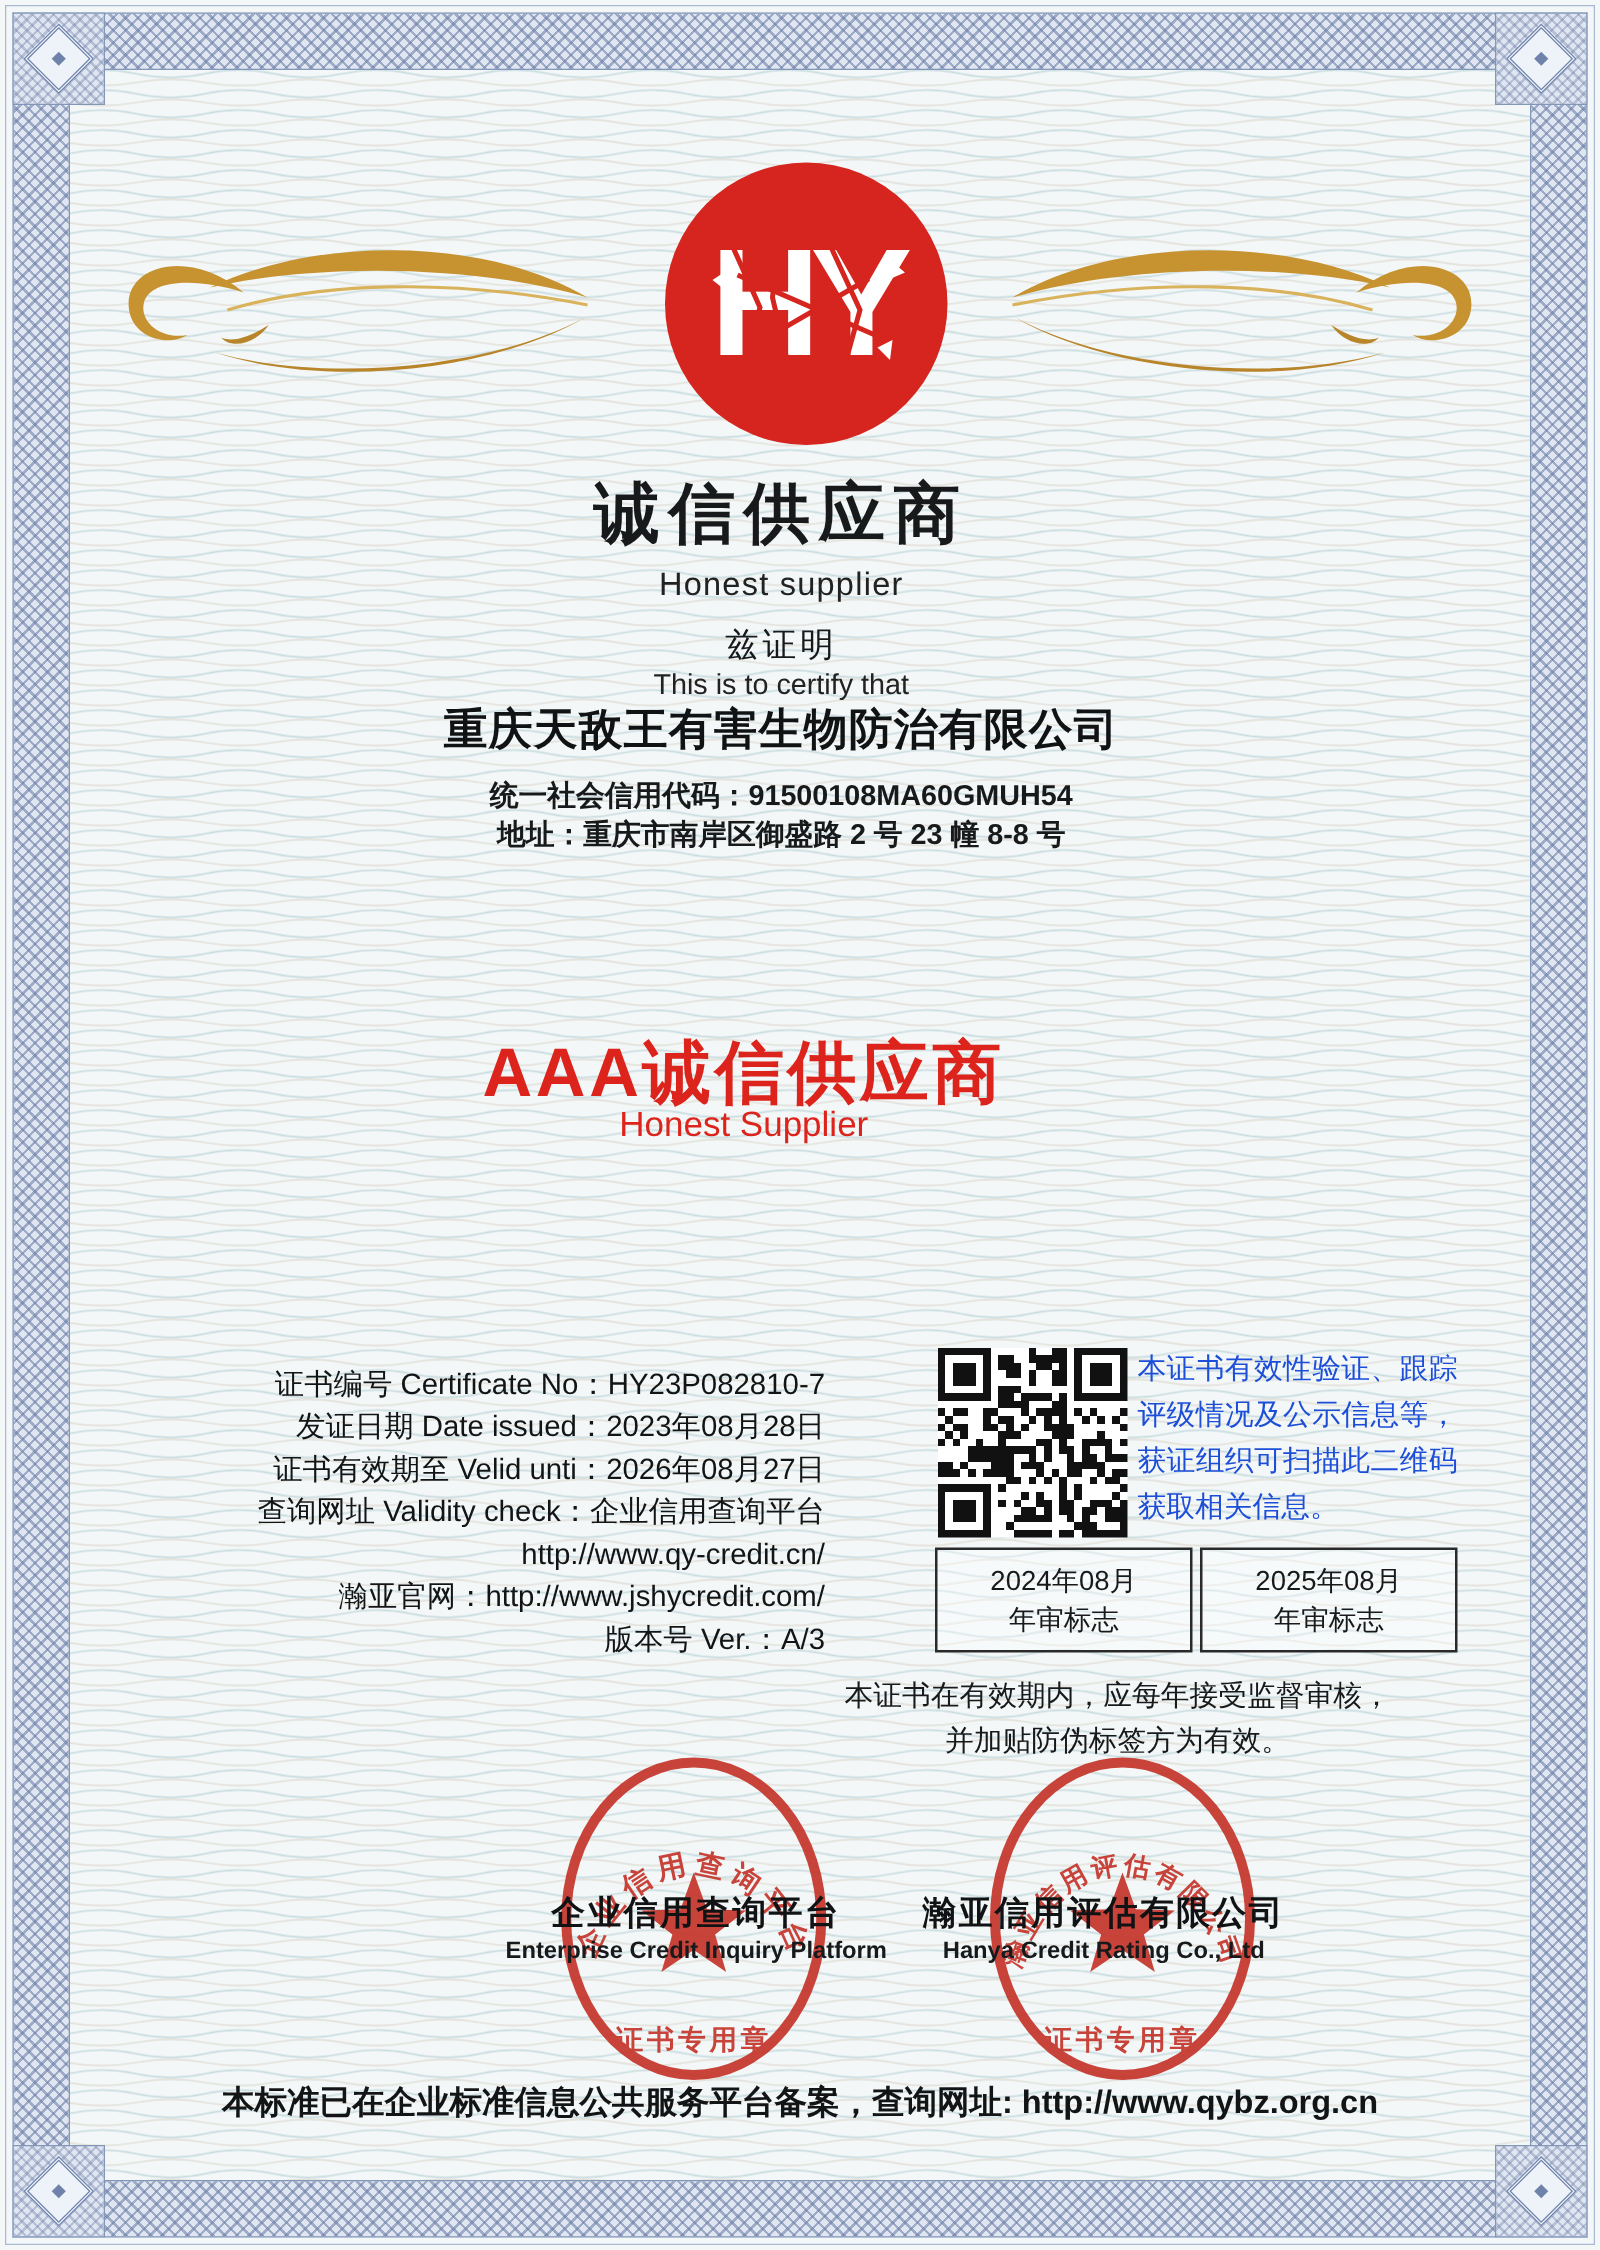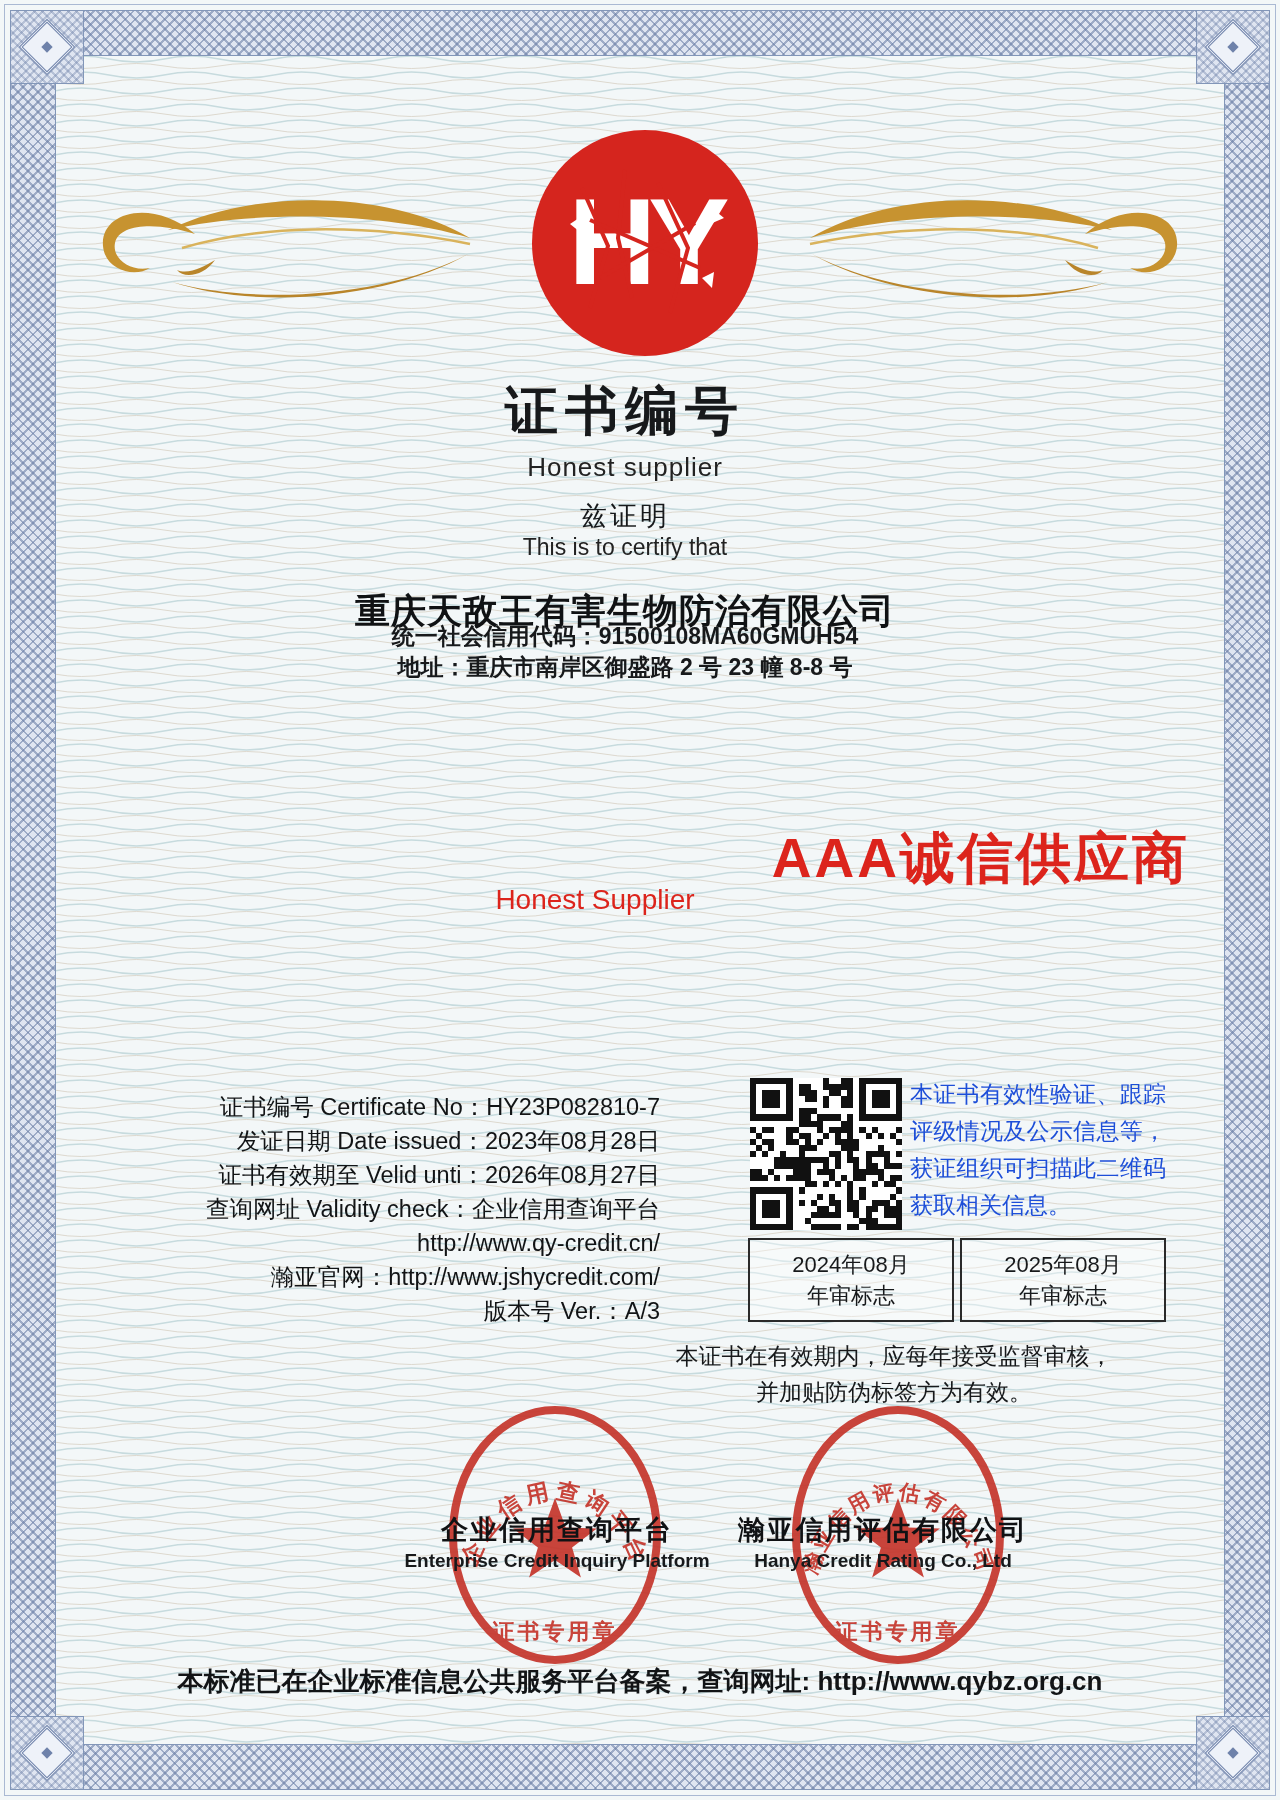--- a/index.html
+++ b/index.html
@@ -34,25 +34,25 @@
 
   .copyright{top:102px;left:560px;font-size:18px;color:#414447;letter-spacing:.5px;}
 
   .flourish{top:178px;left:0;width:1280px;height:140px;z-index:1;}
   .logo{top:128px;left:530px;width:230px;height:230px;z-index:3;}
 
   .title-cn{top:376px;font-size:53px;color:#17191b;letter-spacing:7px;font-weight:600;}
   .title-en{top:452px;font-size:26px;color:#222;letter-spacing:1px;}
   .certify-cn{top:498px;font-size:27px;color:#17191b;letter-spacing:3px;}
   .certify-en{top:534px;font-size:23px;color:#222;}
-  .company{top:588px;font-size:35px;font-weight:700;color:#101214;letter-spacing:1px;}
+  .company{top:560px;font-size:35px;font-weight:700;color:#101214;letter-spacing:1px;}
   .code-line{top:621px;font-size:23px;font-weight:600;color:#17191b;}
   .addr-line{top:652px;font-size:23px;font-weight:600;color:#17191b;}
 
-  .aaa-cn{top:822px;left:0;right:90px;text-align:right;font-size:55px;font-weight:700;letter-spacing:3px;color:#dc241c;}
+  .aaa-cn{top:822px;left:0;right:90px;text-align:center;font-size:55px;font-weight:700;letter-spacing:3px;color:#dc241c;}
   .aaa-en{top:884px;left:0;right:90px;text-align:center;font-size:28px;color:#dc241c;}
 
   .details{top:1090px;left:100px;width:560px;font-size:23.5px;color:#121416;line-height:34px;font-weight:500;text-align:right;}
 
   .qr{top:1078px;left:750px;width:152px;height:152px;}
   .qr-note{top:1076px;left:910px;width:256px;font-size:23px;line-height:37px;color:#1d4ed8;text-align:justify;}
 
   .mark-box{top:1238px;width:202px;height:80px;border:2px solid #2a2a2a;background:rgba(255,255,255,.35);
     display:flex;flex-direction:column;align-items:center;justify-content:center;font-size:22px;color:#17191b;line-height:31px;}
   .mark-box.m1{left:748px;} .mark-box.m2{left:960px;}
@@ -126,21 +126,21 @@
       <path d="M70 150 L165 95"></path>
     </g>
     <g fill="#ffffff">
       <polygon points="40,96 52,88 50,104"></polygon>
       <polygon points="182,80 194,90 180,96"></polygon>
       <polygon points="172,150 184,144 182,160"></polygon>
       <polygon points="48,140 58,134 58,148"></polygon>
     </g>
   </svg>
 
-  <div class="abs center-col title-cn">证书编号</div>
+  <div class="abs center-col title-cn">诚信供应商</div>
   <div class="abs center-col title-en">Honest supplier</div>
 
   <div class="abs center-col certify-cn">兹证明</div>
   <div class="abs center-col certify-en">This is to certify that</div>
   <div class="abs center-col company">重庆天敌王有害生物防治有限公司</div>
   <div class="abs center-col code-line">统一社会信用代码：91500108MA60GMUH54</div>
   <div class="abs center-col addr-line">地址：重庆市南岸区御盛路 2 号 23 幢 8-8 号</div>
 
   <div class="abs aaa-cn">AAA诚信供应商</div>
   <div class="abs aaa-en">Honest Supplier</div>

